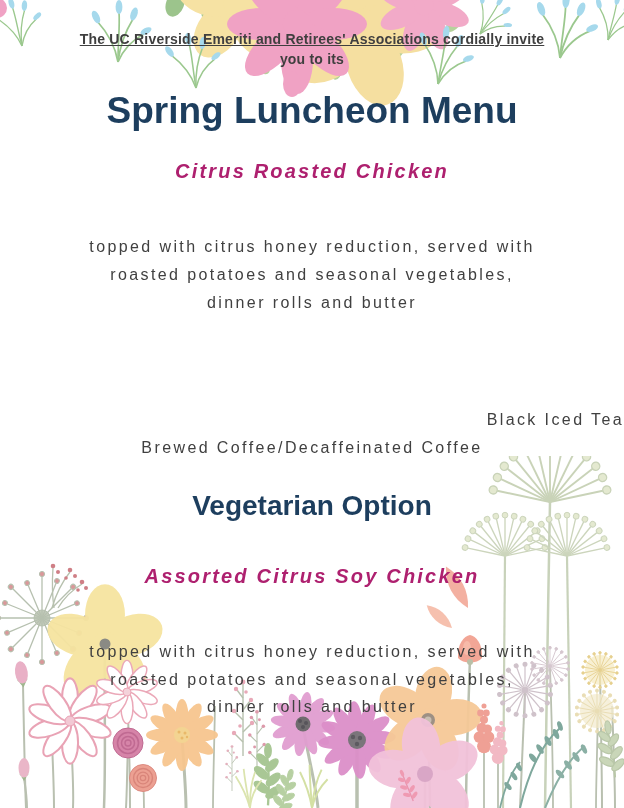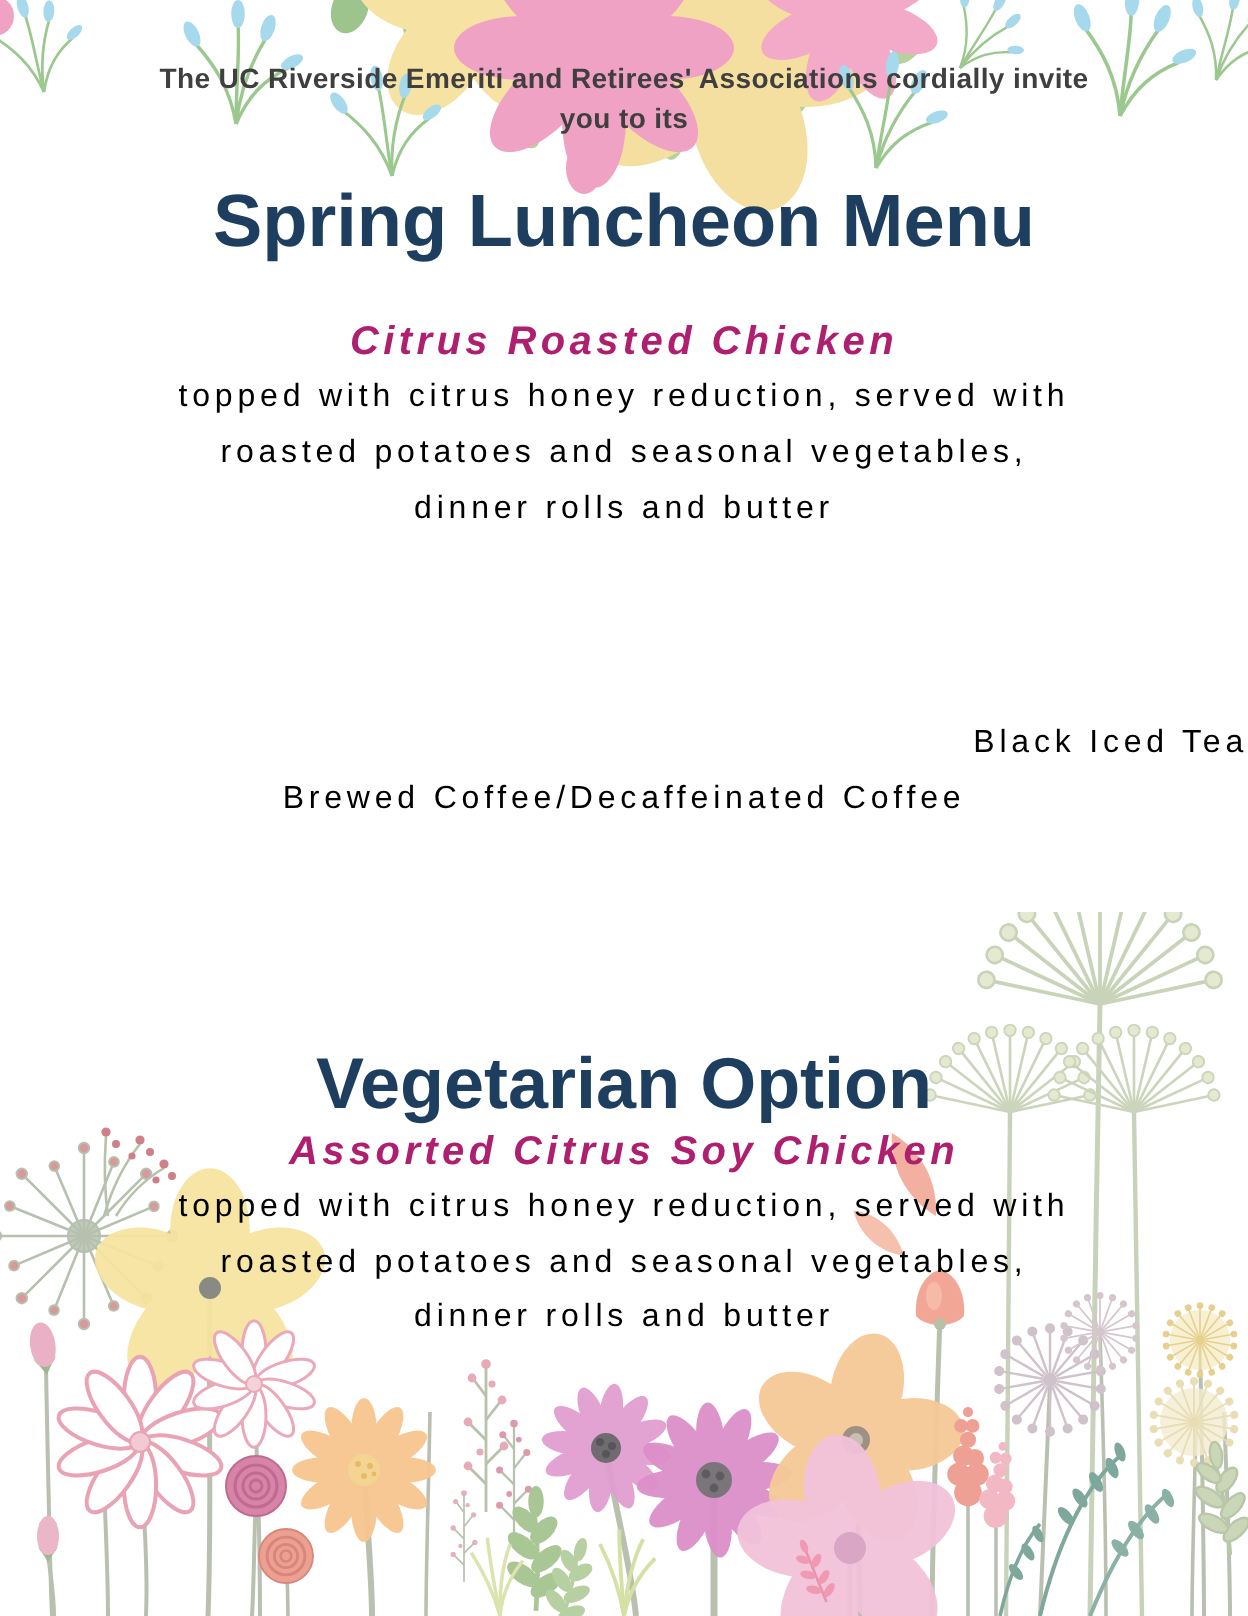--- a/index.html
+++ b/index.html
@@ -5,30 +5,30 @@
   html,body{margin:0;padding:0;background:#ffffff;}
   .page{
     position:relative;width:624px;height:808px;background:#ffffff;
     overflow:hidden;font-family:"Liberation Sans",sans-serif;
   }
   .deco{position:absolute;left:0;display:block;z-index:1;}
   .deco-top{top:0;}
   .deco-bottom{bottom:0;}
   .txt{position:absolute;left:0;width:100%;text-align:center;z-index:5;white-space:nowrap;}
   .invite{font-size:14px;font-weight:bold;color:#3f3f3f;letter-spacing:0.2px;line-height:18px;}
-  #inv1{top:30px;}
+  #inv1{top:30px;text-decoration:underline;}
   #inv2{top:50px;}
   .big-title{font-size:37px;font-weight:bold;color:#1d3e5e;line-height:46px;letter-spacing:0px;}
   #title{top:88px;}
-  #veg-heading{top:524px;font-size:36px;line-height:36px;}
+  #veg-heading{top:488px;font-size:28px;line-height:36px;}
   .course-name{font-size:20px;font-weight:bold;font-style:italic;color:#ae206f;letter-spacing:2.2px;line-height:22px;}
   #entree-name{top:160px;}
   #dessert-name{top:329px;}
   #veg-name{top:565px;}
-  .menu-line{font-size:16px;color:#000000;letter-spacing:2.4px;line-height:24px;}
+  .menu-line{font-size:16px;color:#404040;letter-spacing:2.4px;line-height:24px;margin-top:48px;}
   #e-d1{top:187px;} #e-d2{top:215px;} #e-d3{top:243px;}
   #dr1{top:360px;text-align:right;} #dr2{top:388px;} #dr3{top:416px;}
   #v-d1{top:592px;} #v-d2{top:620px;} #v-d3{top:647px;}
 </style>
 </head>
 <body>
 
 <div class="page">
 
   <svg class="deco deco-top" width="624" height="112" viewBox="0 0 624 112">

